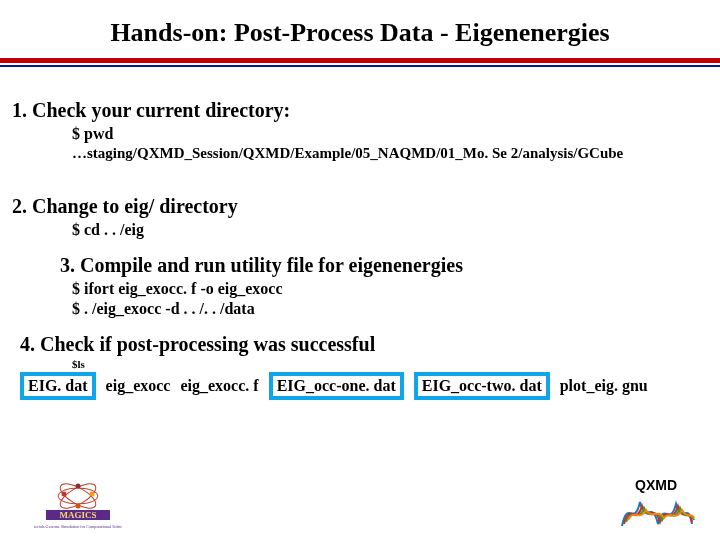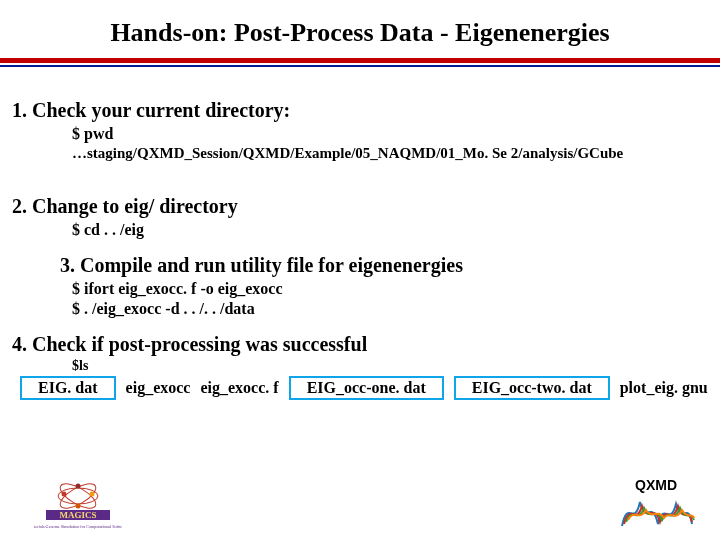--- a/index.html
+++ b/index.html
@@ -51,39 +51,39 @@
   }
   .cmd-line {
     white-space: nowrap;
   }
   .path-line {
     font-size: 15px;
     white-space: nowrap;
   }
   .step2-block { margin-top: 32px; }
   .step3-block { margin-top: 14px; margin-left: 48px; }
-  .step4-block { margin-top: 14px; }
+  .step4-block { margin-top: 14px; margin-left: 8px; }
   .ls-block {
     padding-left: 60px;
     font-weight: bold;
-    font-size: 14px;
+    font-size: 11px;
   }
   .file-row {
     font-weight: bold;
     font-size: 16px;
     display: flex;
     align-items: center;
     gap: 10px;
     padding-left: 8px;
     margin-top: 2px;
     white-space: nowrap;
   }
   .boxed {
-    border: 2px solid #0ea5e9;
-    padding: 1px 16px;
+    border: 4px solid #0ea5e9;
+    padding: 1px 4px;
     display: inline-block;
   }
   .footer {
     position: absolute;
     left: 0;
     right: 0;
     bottom: 6px;
     height: 60px;
   }
   .logo-left {

